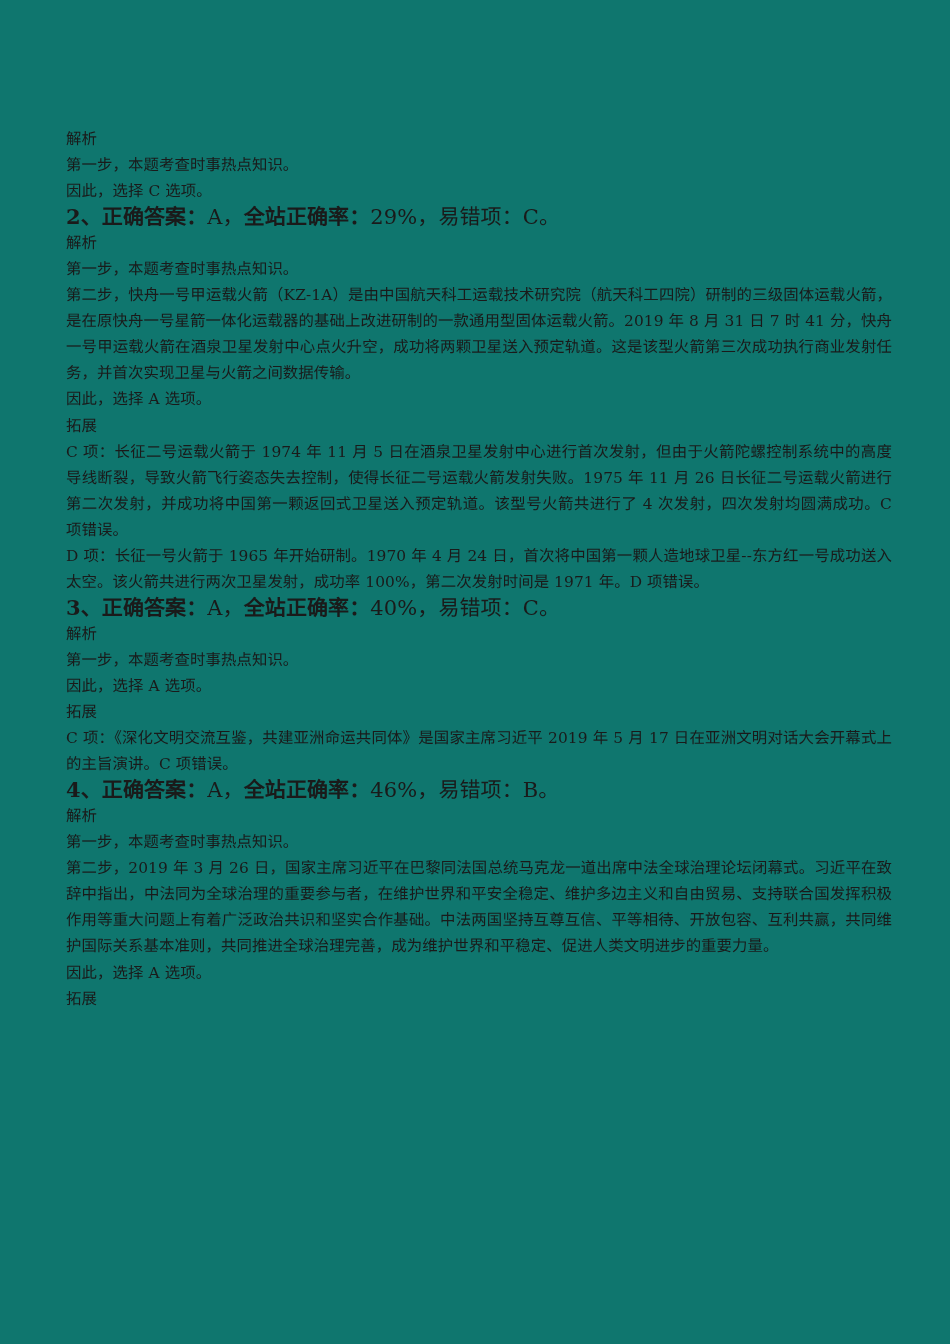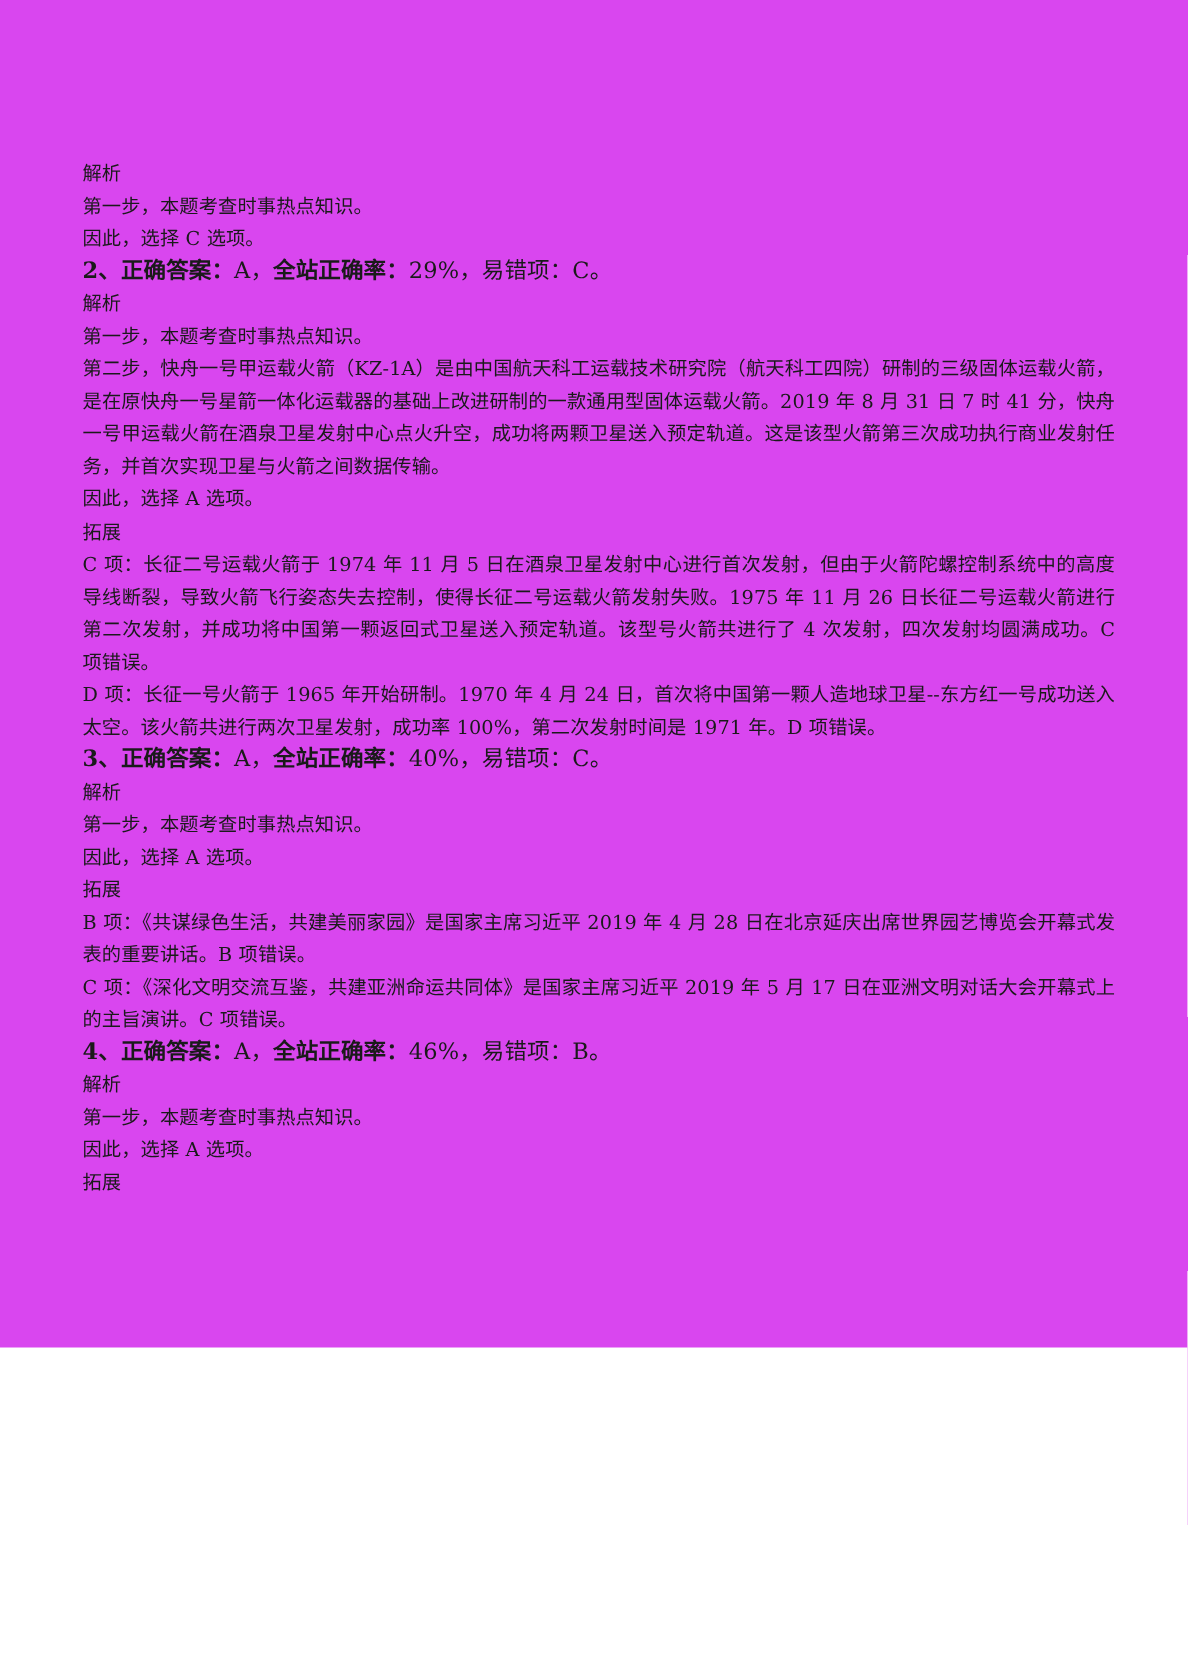--- a/index.html
+++ b/index.html
@@ -11,22 +11,22 @@
   body {
     width: 950px;
     height: 1344px;
     font-family: "DejaVu Serif", "Liberation Serif", serif;
     color: #1a1a1a;
     -webkit-font-smoothing: antialiased;
   }
   .page {
     position: relative;
     width: 950px;
-    height: 1078px;
-    background: #d946ef;
+    height: 1344px;
+    background: #0f766e;
     box-sizing: border-box;
     padding: 126px 58px 0 66px;
     overflow: hidden;
   }
   .doc-body {
     width: 826px;
   }
   
   .p {
     font-size: 15.4px;
@@ -35,21 +35,21 @@
     text-justify: inter-ideograph;
     margin: 0;
     letter-spacing: 0.1px;
     word-break: break-all;
   }
   .p.nojust {
     text-align: left;
   }
   
   .p.answer {
-    font-size: 18px;
+    font-size: 21px;
     line-height: 26.05px;
   }
   .b {
     font-weight: bold;
   }
   .lat {
     font-family: "DejaVu Serif", "Liberation Serif", serif;
   }
 </style>
 </head>
@@ -69,23 +69,23 @@
     <div class="p nojust">因此，选择 A 选项。</div>
     <div class="p nojust">拓展</div>
     <div class="p">C 项：长征二号运载火箭于 1974 年 11 月 5 日在酒泉卫星发射中心进行首次发射，但由于火箭陀螺控制系统中的高度导线断裂，导致火箭飞行姿态失去控制，使得长征二号运载火箭发射失败。1975 年 11 月 26 日长征二号运载火箭进行第二次发射，并成功将中国第一颗返回式卫星送入预定轨道。该型号火箭共进行了 4 次发射，四次发射均圆满成功。C 项错误。</div>
     <div class="p">D 项：长征一号火箭于 1965 年开始研制。1970 年 4 月 24 日，首次将中国第一颗人造地球卫星--东方红一号成功送入太空。该火箭共进行两次卫星发射，成功率 100%，第二次发射时间是 1971 年。D 项错误。</div>
 
     <div class="p answer nojust"><span class="b">3、</span><span class="b">正确答案：</span><span class="lat">A，</span><span class="b">全站正确率：</span><span class="lat">40%，</span><span>易错项：</span><span class="lat">C。</span></div>
     <div class="p nojust">解析</div>
     <div class="p nojust">第一步，本题考查时事热点知识。</div>
     <div class="p nojust">因此，选择 A 选项。</div>
     <div class="p nojust">拓展</div>
-    <div class="p">B 项：《共谋绿色生活，共建美丽家园》是国家主席习近平 2019 年 4 月 28 日在北京延庆出席世界园艺博览会开幕式发表的重要讲话。B 项错误。</div>
     <div class="p">C 项：《深化文明交流互鉴，共建亚洲命运共同体》是国家主席习近平 2019 年 5 月 17 日在亚洲文明对话大会开幕式上的主旨演讲。C 项错误。</div>
 
     <div class="p answer nojust"><span class="b">4、</span><span class="b">正确答案：</span><span class="lat">A，</span><span class="b">全站正确率：</span><span class="lat">46%，</span><span>易错项：</span><span class="lat">B。</span></div>
     <div class="p nojust">解析</div>
     <div class="p nojust">第一步，本题考查时事热点知识。</div>
+    <div class="p">第二步，2019 年 3 月 26 日，国家主席习近平在巴黎同法国总统马克龙一道出席中法全球治理论坛闭幕式。习近平在致辞中指出，中法同为全球治理的重要参与者，在维护世界和平安全稳定、维护多边主义和自由贸易、支持联合国发挥积极作用等重大问题上有着广泛政治共识和坚实合作基础。中法两国坚持互尊互信、平等相待、开放包容、互利共赢，共同维护国际关系基本准则，共同推进全球治理完善，成为维护世界和平稳定、促进人类文明进步的重要力量。</div>
     <div class="p nojust">因此，选择 A 选项。</div>
     <div class="p nojust">拓展</div>
 
   </div>
 </div>
 
 </body></html>

